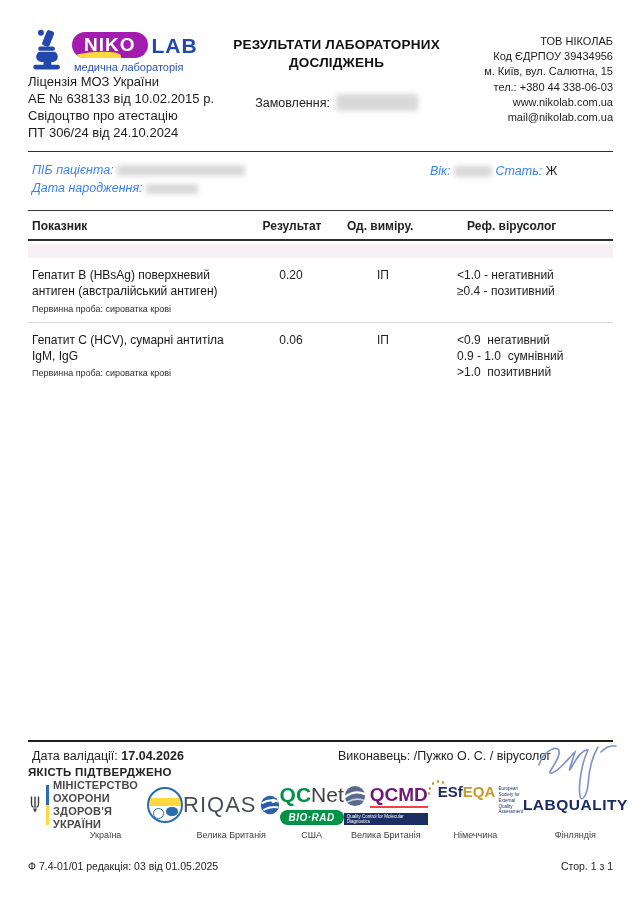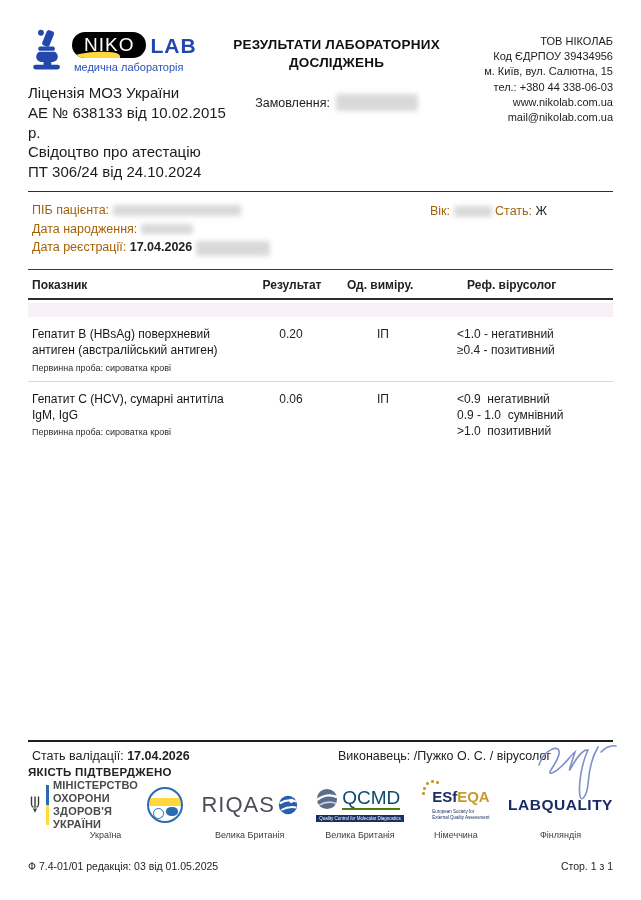--- a/index.html
+++ b/index.html
@@ -14,52 +14,52 @@
   .page { position:absolute; inset:0; padding:0 28px; }
 
   
   .header { display:flex; justify-content:space-between; margin-top:28px; }
   .header-left { width:205px; }
   .logo-row { display:flex; align-items:flex-start; gap:6px; }
   .microscope { width:38px; height:44px; flex:0 0 auto; }
   .brand-block { margin-top:4px; }
   .brand-line { display:flex; align-items:center; gap:4px; }
   .niko-pill {
-    background:#000000; color:#ffffff; font-weight:400; font-size:19px;
+    background:#a21caf; color:#ffffff; font-weight:700; font-size:19px;
     letter-spacing:1px; padding:3px 12px 4px 12px; border-radius:15px;
     position:relative; overflow:hidden; line-height:1;
   }
   .niko-pill .swoosh {
     position:absolute; left:-4px; bottom:-5px; width:70%; height:11px;
     background:#ffd83d; border-radius:50% 50% 0 0; transform:rotate(-4deg);
   }
   .niko-pill span { position:relative; z-index:2; }
   .lab-text { color:#2348ad; font-weight:700; font-size:21px; letter-spacing:1px; line-height:1; }
   .tagline { color:#2a52b8; font-size:11px; margin-top:3px; margin-left:2px; }
-  .license { margin-top:10px; font-size:15px; line-height:1.32; color:#1c1c1c; font-weight:500; }
+  .license { font-size:13px; line-height:1.32; color:#1c1c1c; font-weight:500; }
 
   .header-center { width:225px; text-align:center; padding-top:8px; }
   .doc-title { font-size:13.5px; font-weight:700; color:#111; line-height:1.35; letter-spacing:.2px; }
   .order-line { margin-top:22px; font-size:12.5px; display:flex; justify-content:center; align-items:center; gap:6px; }
 
   .header-right { width:172px; text-align:right; font-size:11px; line-height:1.38; color:#1c1c1c; padding-top:6px; }
   .header-right .co-name { font-weight:500; }
 
   .rule-dark { border:none; border-top:1.6px solid #2e2e2e; margin-top:9px; }
   .rule-thin { border:none; border-top:1.2px solid #3a3a3a; }
 
   
   .redact {
     display:inline-block; background:#b9b9b9; border-radius:2px;
     filter:blur(2.5px); opacity:.55; vertical-align:middle;
   }
 
   
   .patient { position:relative; padding:9px 0 12px 4px; font-size:12.5px; line-height:1.5; }
-  .patient .lbl { color:#a16207; }
+  .patient .lbl { color:#3b82f6;font-style:italic; }
   .patient b { font-weight:700; }
   .patient-right { position:absolute; left:402px; top:10px; }
 
   
   .tbl { margin-top:2px; }
   .tbl-grid { display:grid; grid-template-columns:225px 90px 110px 1fr; }
   .tbl-head { font-weight:700; font-size:12px; padding:6px 0 6px 4px; }
   .tbl-head .c2 { text-align:center; padding-right:20px; }
   .tbl-head .c3 { text-align:left; }
   .tbl-head .c4 { padding-left:10px; }
@@ -102,21 +102,21 @@
   .qcnet { display:flex; flex-direction:column; align-items:center; }
   .qcnet-top { font-size:21px; font-weight:700; line-height:1; }
   .qcnet-top .qc { color:#009347; }
   .qcnet-top .net { color:#3f4146; font-weight:500; }
   .biorad-pill { background:#009347; color:#fff; font-style:italic; font-weight:700; font-size:10px;
     border-radius:9px; padding:2px 9px; margin-top:2px; letter-spacing:.5px; }
 
   
   .qcmd { display:flex; flex-direction:column; align-items:flex-start; }
   .qcmd-line { display:flex; align-items:center; gap:4px; }
-  .qcmd-text { font-size:19px; font-weight:400; color:#0c4a6e; border-bottom:2px solid #4d7c0f; line-height:1.1; }
+  .qcmd-text { font-size:19px; font-weight:700; color:#701a75; border-bottom:2px solid #ef4444; line-height:1.1; }
   .qcmd-sub { font-size:4.5px; color:#ffffff; background:#1b2f63; margin-top:2px; padding:1px 3px; }
 
   
   .esfeqa { position:relative; display:flex; flex-direction:column; align-items:flex-start; padding-left:10px; }
   .esfeqa-dots { position:absolute; left:0; top:-4px; width:22px; height:22px; }
   .esfeqa-dots i { position:absolute; width:2.5px; height:2.5px; background:#c79a2a; border-radius:50%; display:block; }
   .esfeqa-text { font-size:15px; font-weight:700; line-height:1; }
   .esfeqa-text .esf { color:#1b2f63; }
   .esfeqa-text .eqa { color:#c79a2a; }
   .esfeqa-sub { font-size:4.5px; color:#1b2f63; margin-top:2px; line-height:1.3; }
@@ -187,25 +187,20 @@
 
   <div class="patient">
     <div>
       <span class="lbl">ПІБ пацієнта:</span>
       <span class="redact" style="width:128px;height:11px;"></span>
     </div>
     <div>
       <span class="lbl">Дата народження:</span>
       <span class="redact" style="width:52px;height:10px;"></span>
     </div>
-    <div>
-      <span class="lbl">Дата реєстрації:</span>
-      <b>17.04.2026</b>
-      <span class="redact" style="width:74px;height:15px;"></span>
-    </div>
     <div class="patient-right">
       <span class="lbl">Вік:</span>
       <span class="redact" style="width:38px;height:11px;"></span>
       <span class="lbl">Стать:</span>
       <span>Ж</span>
     </div>
   </div>
 
   <hr class="rule-thin">
 
@@ -244,21 +239,21 @@
         <div>0.9 - 1.0  сумнівний</div>
         <div>&gt;1.0  позитивний</div>
       </div>
     </div>
   </div>
 
   <div class="footer">
     <hr class="footer-topline">
     <div class="validation-row">
       <div>
-        <span>Стать валідації:</span>
+        <span>Дата валідації:</span>
         <b>17.04.2026</b>
       </div>
       <div class="exec">Виконавець: /Пужко О. С. / вірусолог</div>
     </div>
     <div class="quality-title">ЯКІСТЬ ПІДТВЕРДЖЕНО</div>
 
     <div class="logos-row">
 
       <div class="logo-item">
         <div class="logo-art moz">
@@ -282,38 +277,47 @@
           <span class="riqas-text">RIQAS</span>
           <svg width="20" height="20" viewBox="0 0 24 24">
             <circle cx="12" cy="12" r="11" fill="#2b5fad"></circle>
             <path d="M2 10 q10 -6 20 -2 M4 18 q9 -5 18 -3" stroke="#ffffff" stroke-width="2.4" fill="none"></path>
             <circle cx="16" cy="7" r="2.6" fill="#ffffff"></circle>
           </svg>
         </div>
         <div class="logo-caption">Велика Британія</div>
       </div>
 
+      <div class="logo-item">
+        <div class="logo-art qcnet">
+          <div class="qcnet-top">
+            <span class="qc">QC</span><span class="net">Net</span>
+          </div>
+          <div class="biorad-pill">BIO·RAD</div>
+        </div>
+        <div class="logo-caption">США</div>
+      </div>
 
       <div class="logo-item">
         <div class="logo-art qcmd" style="flex-direction:column; justify-content:center;">
           <div class="qcmd-line">
             <svg width="22" height="22" viewBox="0 0 24 24">
               <circle cx="12" cy="12" r="11" fill="#5a6b8c"></circle>
               <path d="M1 13 q11 -8 22 -3" stroke="#ffffff" stroke-width="2.6" fill="none"></path>
               <path d="M3 19 q10 -6 19 -2" stroke="#c9d2e2" stroke-width="1.8" fill="none"></path>
             </svg>
             <span class="qcmd-text">QCMD</span>
           </div>
           <span class="qcmd-sub">Quality Control for Molecular Diagnostics</span>
         </div>
         <div class="logo-caption">Велика Британія</div>
       </div>
 
       <div class="logo-item">
-        <div class="logo-art esfeqa" style="flex-direction:column; justify-content:center;">
+        <div class="logo-art esfeqa" style="flex-direction:row; justify-content:center;">
           <div class="esfeqa-dots">
             <i style="left:0;top:12px;"></i>
               <i style="left:1px;top:7px;"></i>
               <i style="left:4px;top:2px;"></i>
               <i style="left:9px;top:0;"></i>
               <i style="left:14px;top:1px;"></i>
           </div>
           <div class="esfeqa-text">
             <span class="esf">ESf</span><span class="eqa">EQA</span>
           </div>

